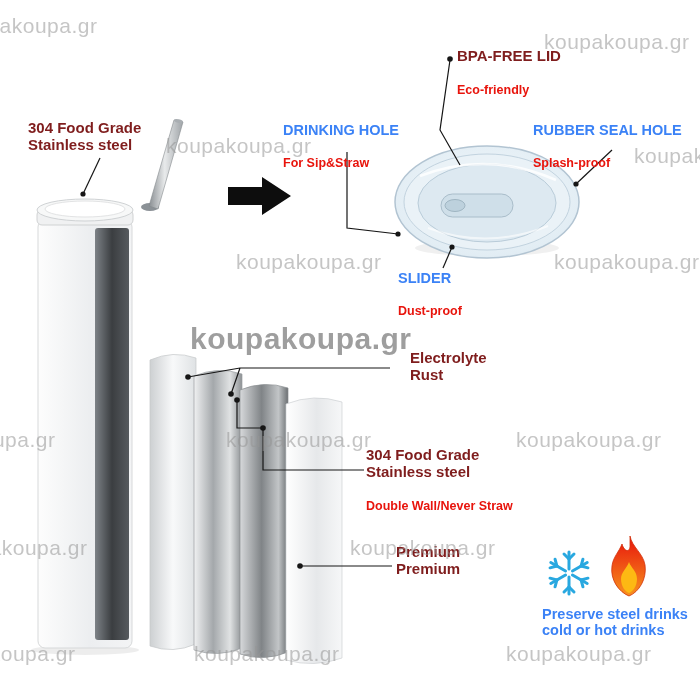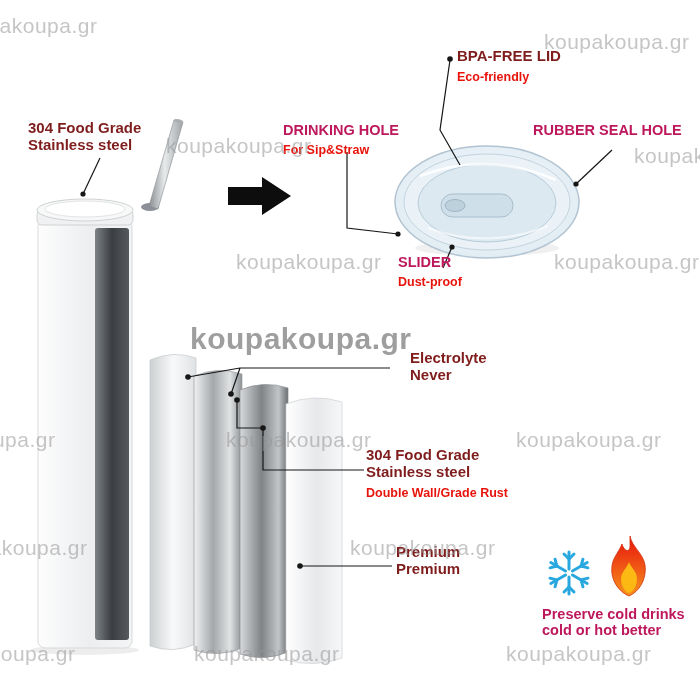--- a/index.html
+++ b/index.html
@@ -8,22 +8,22 @@
     overflow:hidden;font-family:"Liberation Sans", sans-serif;color:#101010;
   }
   .wm{
     position:absolute;font-size:21px;letter-spacing:.5px;white-space:nowrap;
     color:rgba(150,150,150,.55);z-index:6;pointer-events:none;font-weight:400;
   }
   .wm.big{font-size:30px;font-weight:700;color:rgba(125,125,125,.75);}
   .scene{position:absolute;left:0;top:0;z-index:2;}
   .callout{position:absolute;z-index:4;line-height:1.12;}
   .callout .t{font-weight:700;font-size:15px;color:#7f1d1d;white-space:nowrap;}
-  .callout .t2{font-weight:700;font-size:14.5px;color:#be185d;white-space:nowrap;}
-  .callout .sub{font-weight:700;font-size:12.5px;color:#e8140c;white-space:nowrap;margin-top:5px;}
+  .callout .t2{font-weight:700;font-size:14.5px;color:#3b82f6;white-space:nowrap;}
+  .callout .sub{font-weight:700;font-size:12.5px;color:#e8140c;white-space:nowrap;margin-top:18px;}
   .center{text-align:left;}
   .icon-wrap{position:absolute;z-index:4;}
 </style>
 </head>
 <body>
 
 <div class="canvas">
 
   <span class="wm" style="left:-48px;top:14px">koupakoupa.gr</span>
   <span class="wm" style="left:544px;top:30px">koupakoupa.gr</span>
@@ -157,36 +157,37 @@
     <div class="sub">Eco-friendly</div>
   </div>
 
   <div class="callout center" style="left:283px;top:122px;width:128px">
     <div class="t2">DRINKING HOLE</div>
     <div class="sub">For Sip&amp;Straw</div>
   </div>
 
   <div class="callout center" style="left:533px;top:122px;width:167px">
     <div class="t2">RUBBER SEAL HOLE</div>
-  </div>
-
-  <div class="callout center" style="left:398px;top:254px;width:88px">
+    <div class="sub">Splash-proof</div>
+  </div>
+
+  <div class="callout center" style="left:398px;top:270px;width:88px">
     <div class="t2">SLIDER</div>
     <div class="sub">Dust-proof</div>
   </div>
 
   <div class="callout" style="left:410px;top:350px">
     <div class="t">Electrolyte</div>
-    <div class="t">Never</div>
+    <div class="t">Rust</div>
   </div>
 
   <div class="callout center" style="left:366px;top:447px;width:142px">
     <div class="t">304 Food Grade</div>
     <div class="t">Stainless steel</div>
-    <div class="sub">Double Wall/Grade Rust</div>
+    <div class="sub">Double Wall/Never Straw</div>
   </div>
 
   <div class="callout" style="left:396px;top:544px">
     <div class="t">Premium</div>
     <div class="t">Premium</div>
   </div>
 
   <div class="icon-wrap" style="left:546px;top:550px;width:46px;height:46px">
     <svg width="46" height="46" viewBox="0 0 46 46">
       <g transform="translate(23,23)" stroke="#29a8e0" stroke-width="3" stroke-linecap="round" fill="none">
@@ -205,17 +206,17 @@
   </div>
 
   <div class="icon-wrap" style="left:602px;top:534px;width:54px;height:66px">
     <svg width="54" height="66" viewBox="0 0 54 66">
       <path d="M28 2 C30 13 41 19 43 31 C45 45 37 58 27 62 C17 58 8 46 10 32 C11 23 17 18 20 10 C22 17 27 19 28 13 Z" fill="url(#gFlame)" stroke="#d1310b" stroke-width="0.8"></path>
       <path d="M27 28 C29 34 35 37 35 45 C35 53 30 58 27 59 C24 58 19 53 19 45 C19 38 25 34 27 28 Z" fill="#fdb913"></path>
     </svg>
   </div>
 
   <div class="callout center" style="left:542px;top:606px;width:158px">
-    <div class="t2">Preserve cold drinks</div>
-    <div class="t2">cold or hot better</div>
+    <div class="t2">Preserve steel drinks</div>
+    <div class="t2">cold or hot drinks</div>
   </div>
 
 </div>
 
 </body></html>

